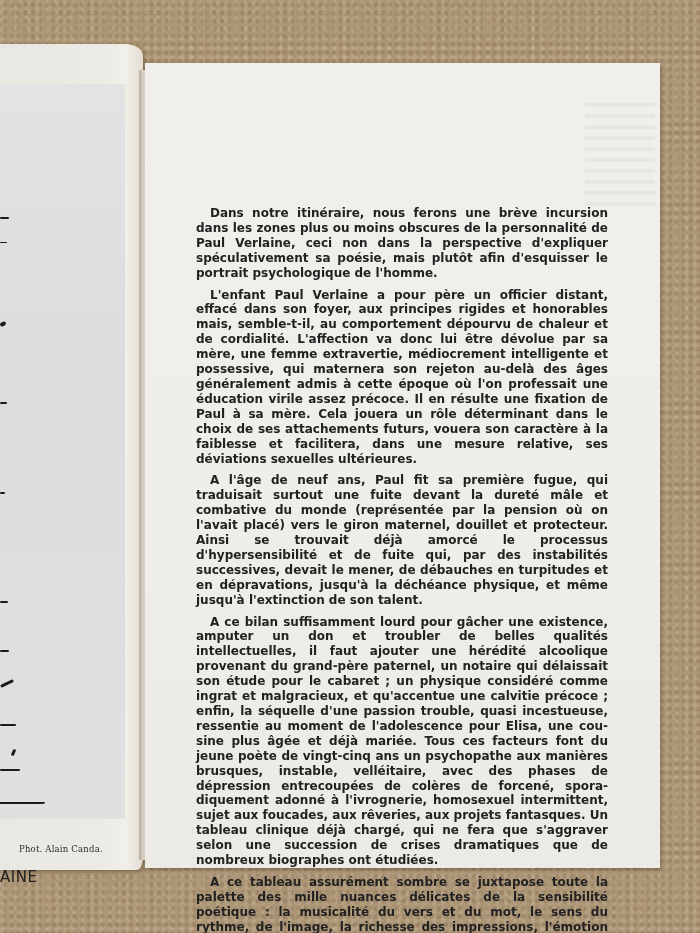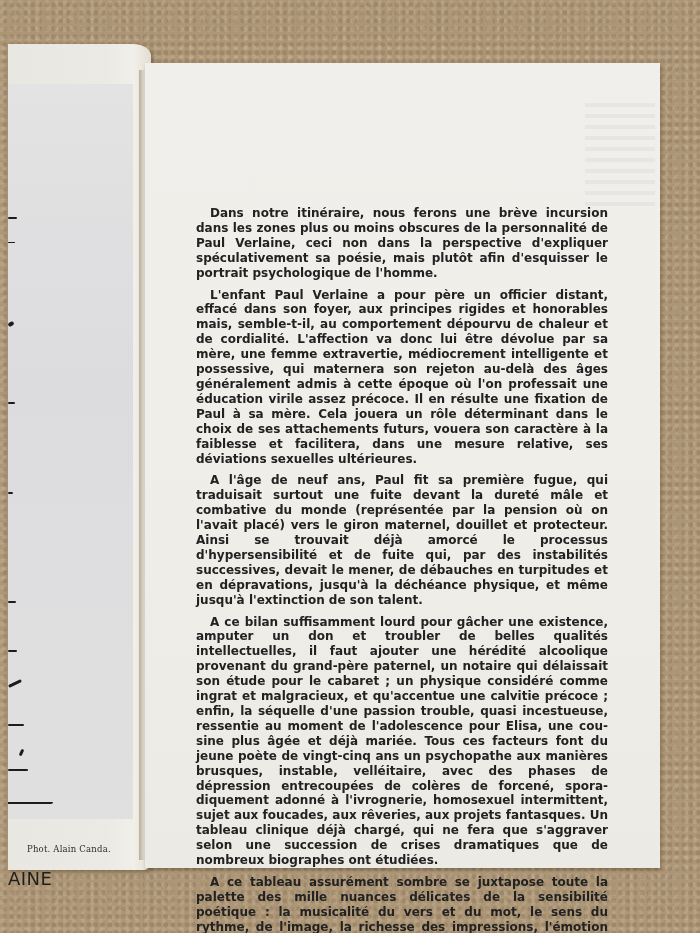--- a/index.html
+++ b/index.html
@@ -7,38 +7,38 @@
       width: 700px; height: 933px; overflow: hidden; position: relative;
       background:
         radial-gradient(circle at 20% 30%, rgba(255,255,255,0.10) 0 2px, transparent 3px) 0 0/9px 9px,
         radial-gradient(circle at 70% 60%, rgba(90,70,45,0.18) 0 2px, transparent 3px) 0 0/7px 8px,
         radial-gradient(circle at 40% 80%, rgba(210,190,160,0.25) 0 2px, transparent 3px) 0 0/11px 10px,
         #ad9676;
       font-family: "DejaVu Sans", sans-serif;
     }
     
     .left-page {
-      position: absolute; left: 8px; top: 44px; width: 143px; height: 826px;
+      position: absolute; left: 0; top: 44px; width: 143px; height: 826px;
       background: linear-gradient(90deg, #e9e7e2 0%, #eceae5 70%, #f1efe9 88%, #e3ddd2 100%);
       border-top-right-radius: 18px 12px;
       border-bottom-right-radius: 6px 14px;
       box-shadow: 2px 2px 4px rgba(60,40,20,0.35);
     }
     .left-photo {
       position: absolute; left: 0; top: 40px; width: 125px; height: 735px;
       background: linear-gradient(180deg, #e3e3e4 0%, #dcdcde 40%, #e0e0e1 100%);
     }
     .stroke { position: absolute; background: #1c1c1c; border-radius: 2px; }
     .photo-credit {
       position: absolute; left: 19px; top: 800px;
       font-family: "DejaVu Serif", serif; font-size: 8.5px; color: #2d2d2d; letter-spacing: 0.2px;
     }
     .left-title-fragment {
       position: absolute; left: 0; top: 824px;
-      font-size: 18px; color: #1f1f1f; letter-spacing: 0.5px;
+      font-size: 15px; color: #1f1f1f; letter-spacing: 0.5px;
     }
     
     .gutter {
       position: absolute; left: 139px; top: 70px; width: 10px; height: 790px;
       background: linear-gradient(90deg, #b8ad9b, #e7e2d8 60%, #f1eee7);
     }
     
     .right-page {
       position: absolute; left: 145px; top: 63px; width: 515px; height: 805px;
       background: linear-gradient(180deg, #f0efeb 0%, #efeee9 50%, #eceae4 100%);

